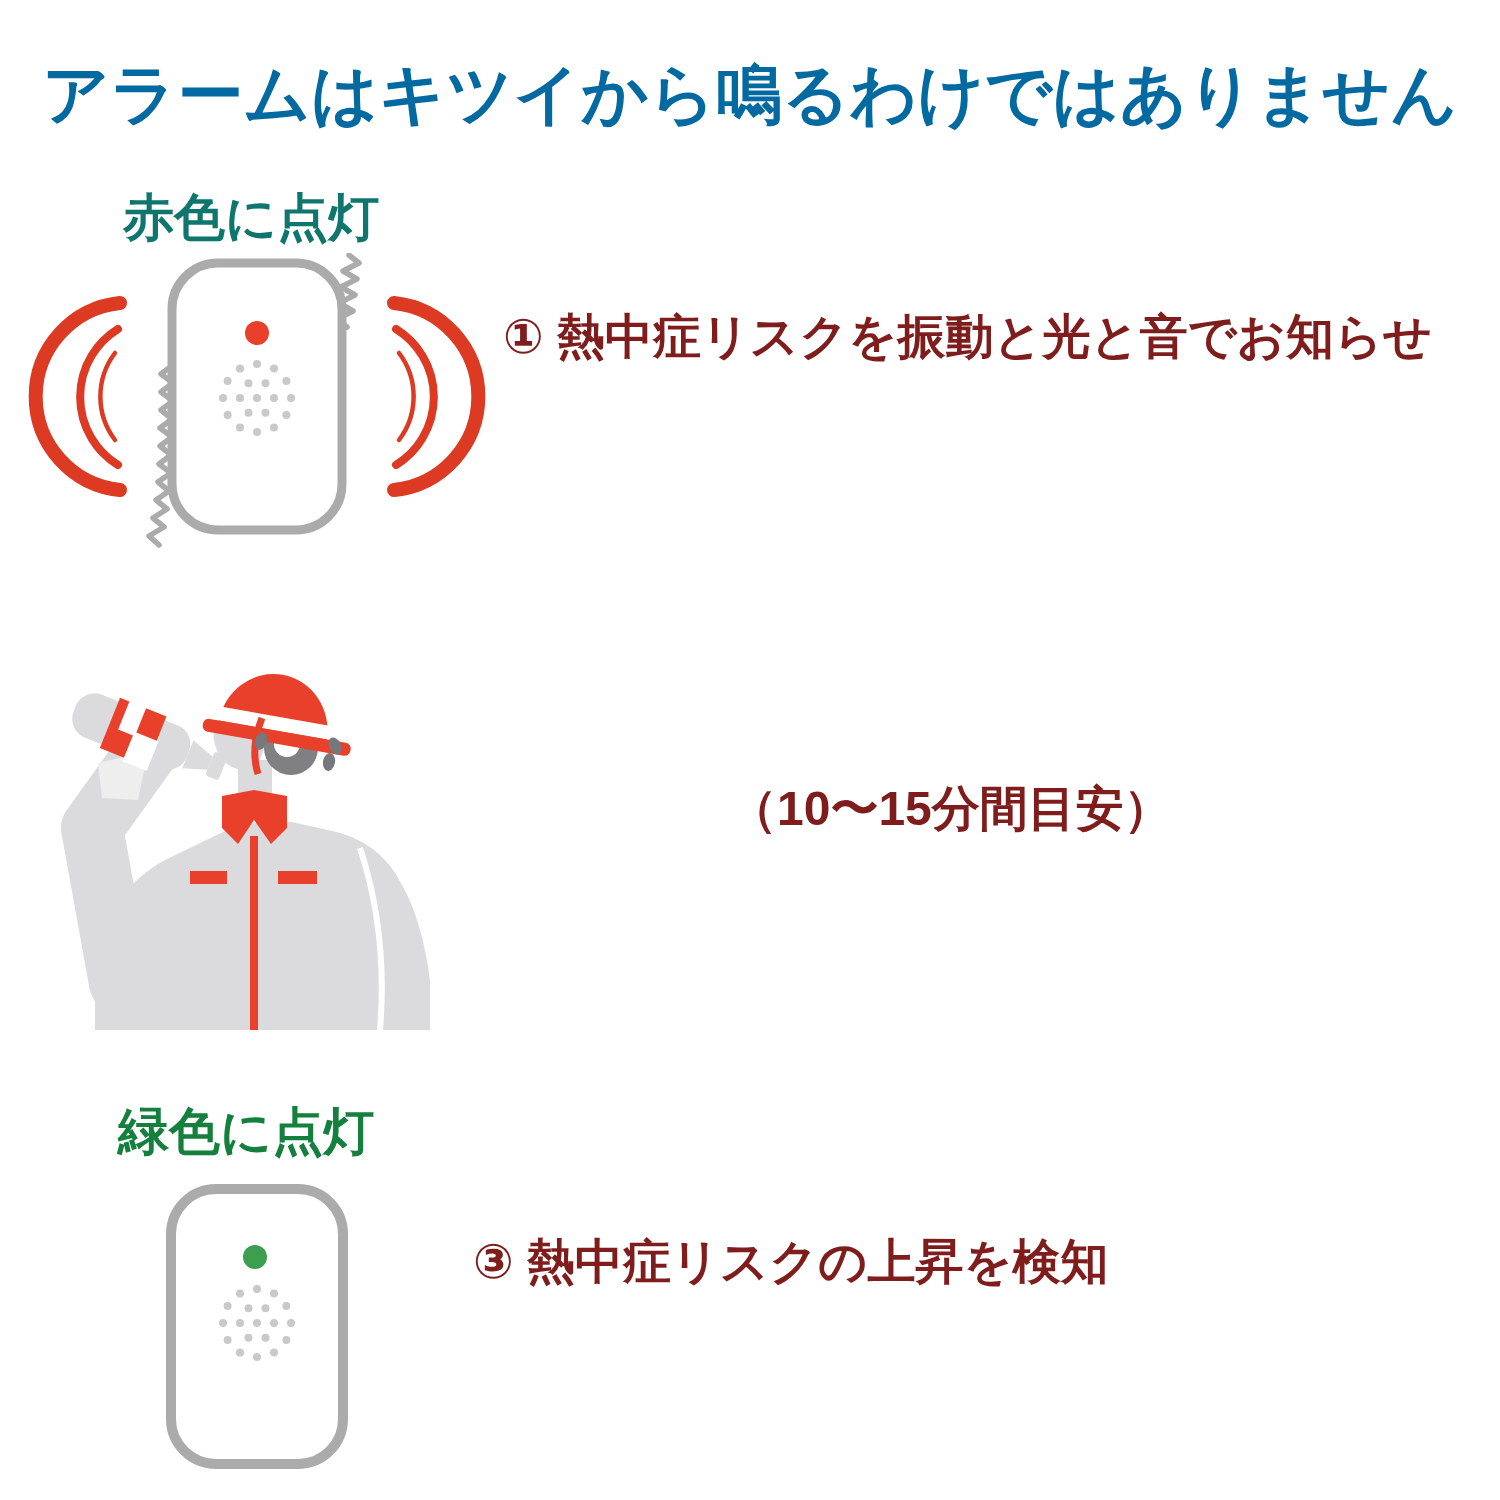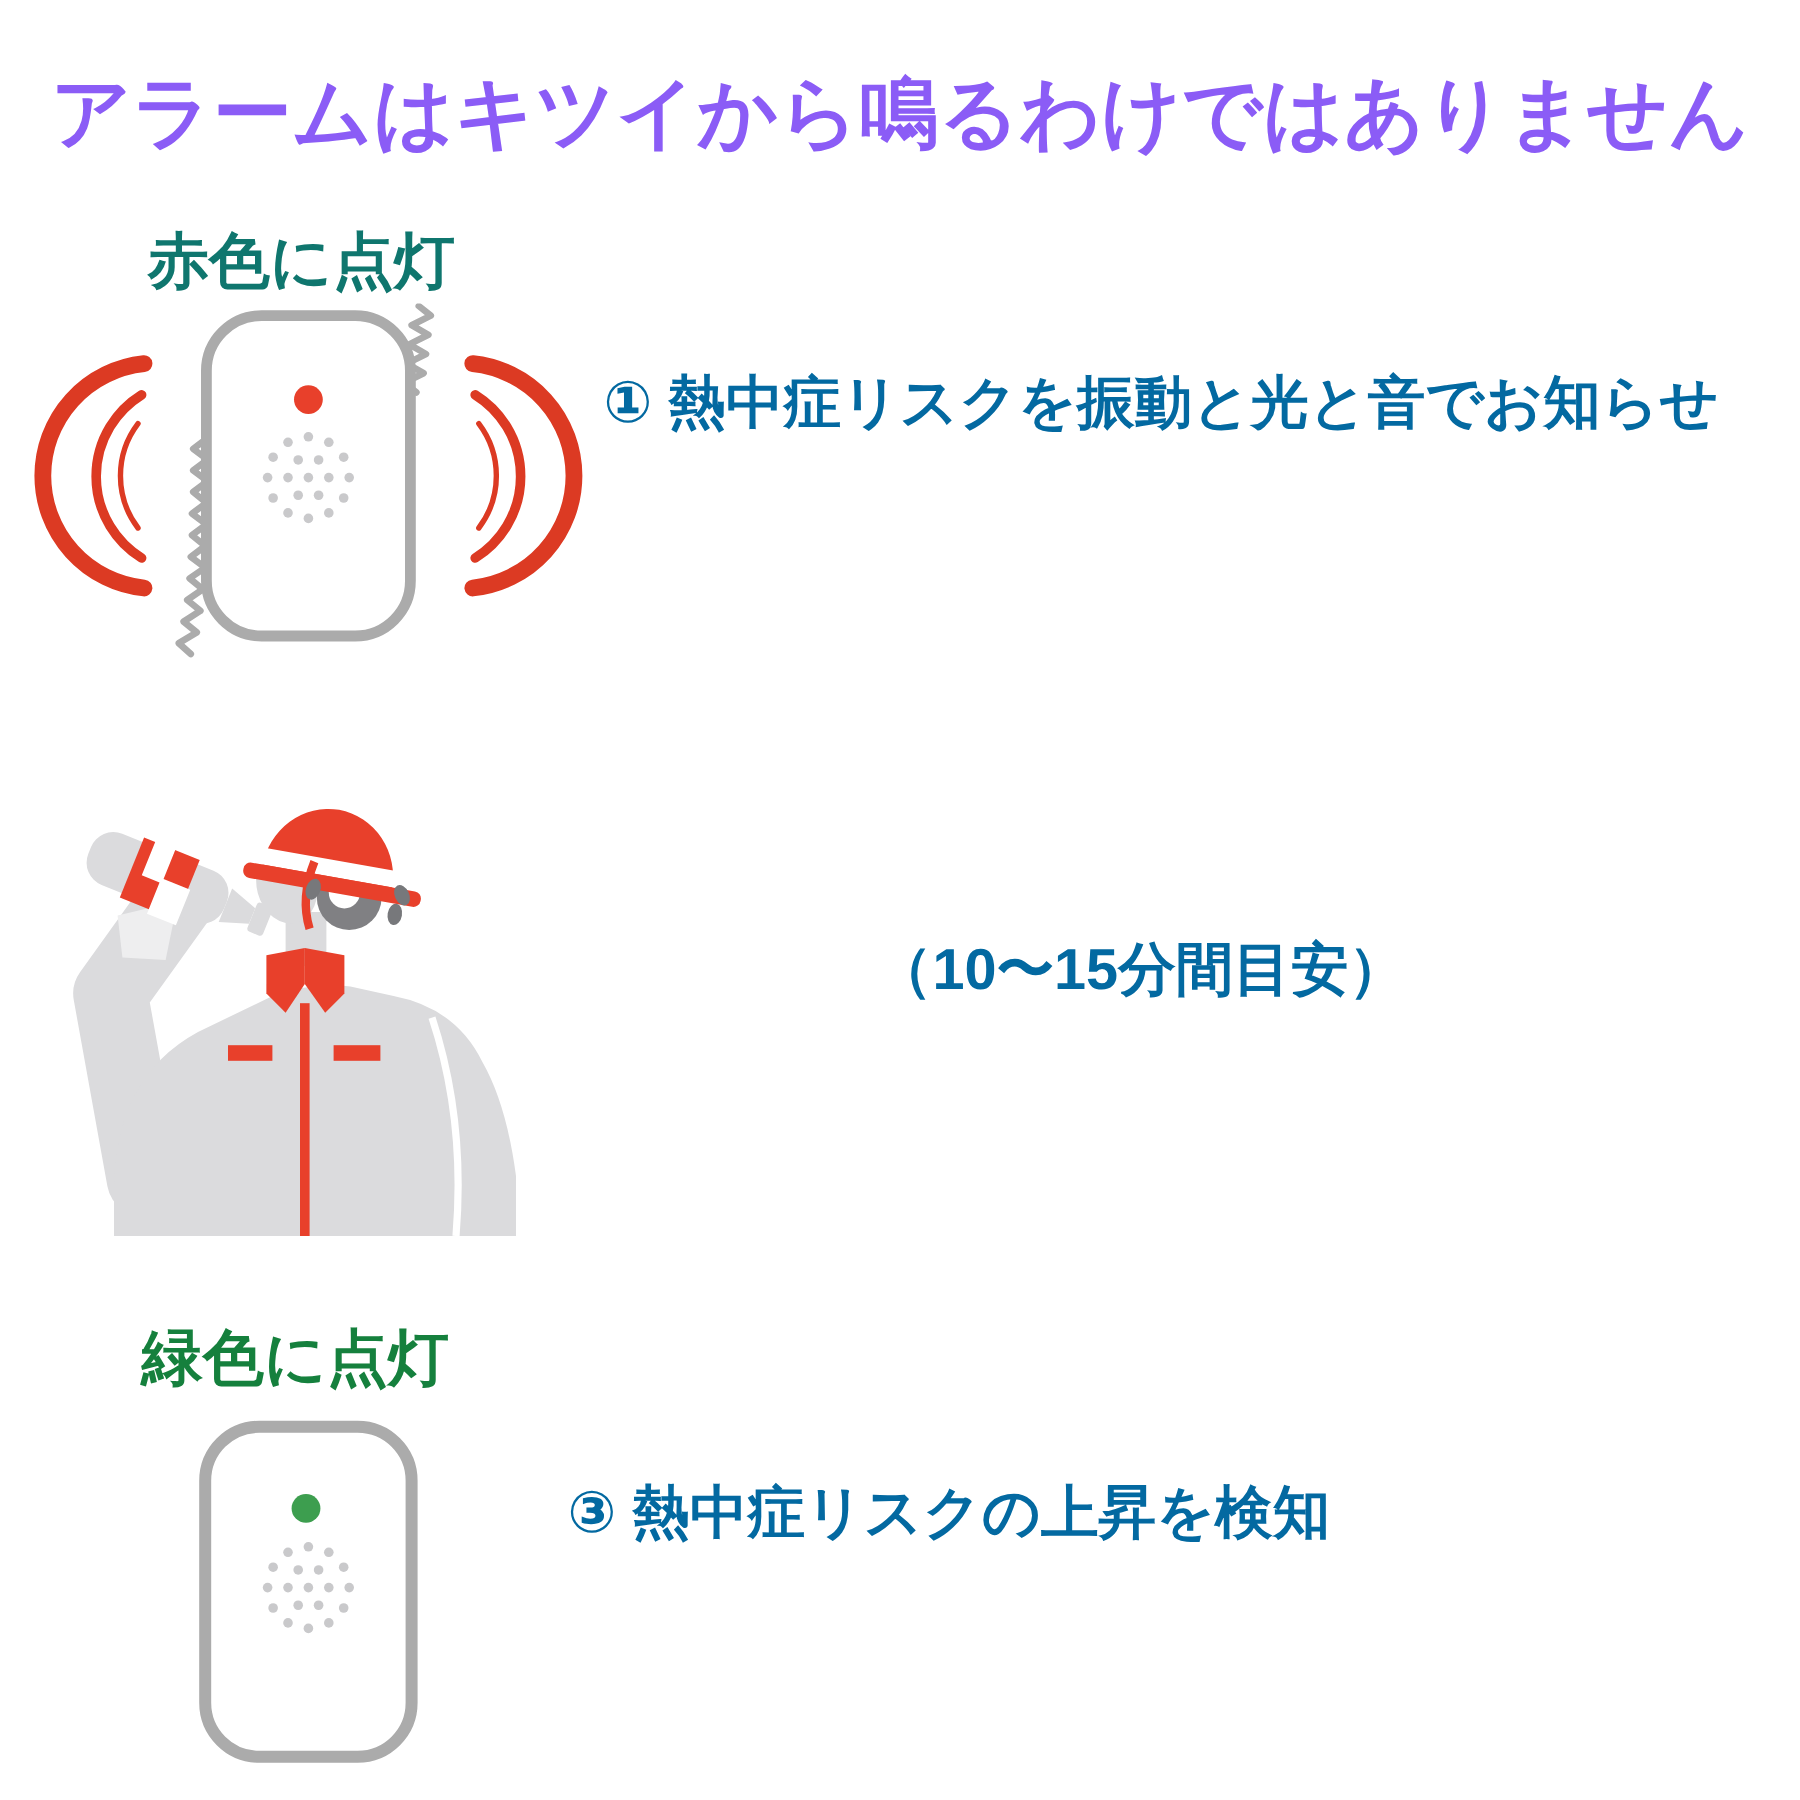--- a/index.html
+++ b/index.html
@@ -3,27 +3,27 @@
 <meta charset="utf-8">
 <style>
   html,body{margin:0;padding:0;background:#fff;}
   #canvas{
     position:relative;width:1500px;height:1500px;background:#fff;overflow:hidden;
     font-family:"Liberation Sans","DejaVu Sans",sans-serif;
   }
   .abs{position:absolute;}
   .title{
     left:0;right:0;top:50px;text-align:center;
-    font-size:66px;font-weight:800;color:#8b5cf6;letter-spacing:0px;white-space:nowrap;
+    font-size:66px;font-weight:800;color:#0369a1;letter-spacing:0px;white-space:nowrap;
   }
   .device-label{font-size:51px;font-weight:800;white-space:nowrap;}
   .label-red{left:123px;top:184px;color:#0f766e;}
   .label-green{left:118px;top:1098px;color:#15803d;}
   .step-text{
-    color:#0369a1;font-size:48px;font-weight:800;white-space:nowrap;line-height:1.3;
+    color:#7f1d1d;font-size:48px;font-weight:800;white-space:nowrap;line-height:1.3;
   }
   .step-1{left:503px;top:306px;}
   .step-2{left:503px;top:778px;}
   .step-2 .line2{margin-left:226px;}
   .step-3{left:473px;top:1231px;}
   svg{display:block;}
 </style>
 </head>
 <body>
 

